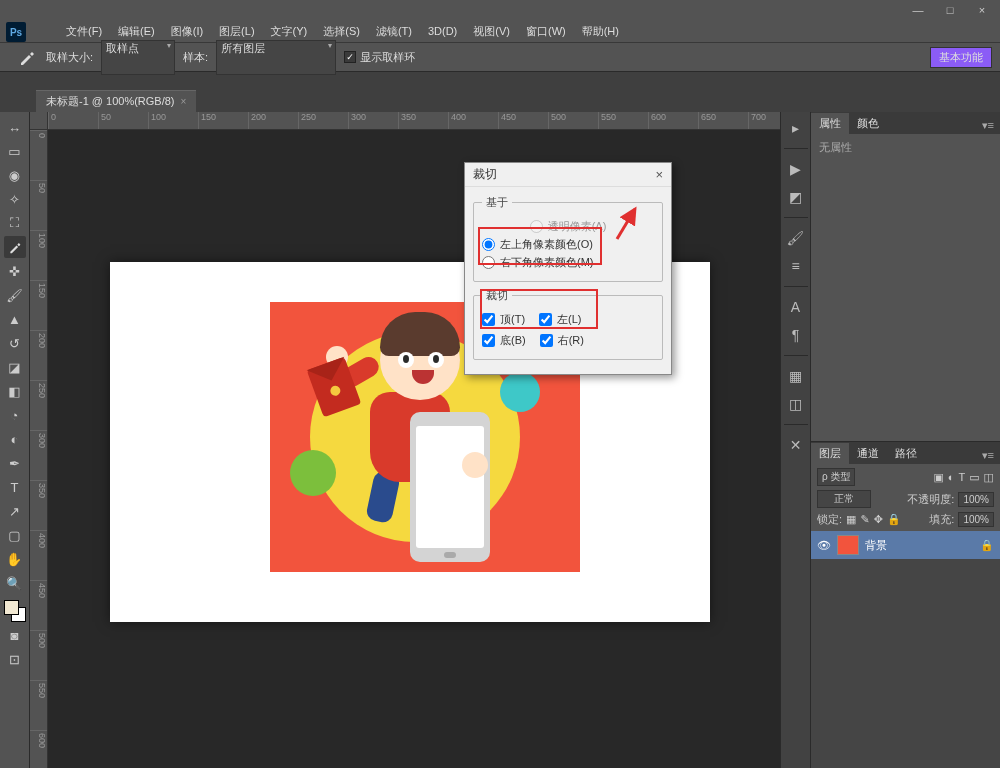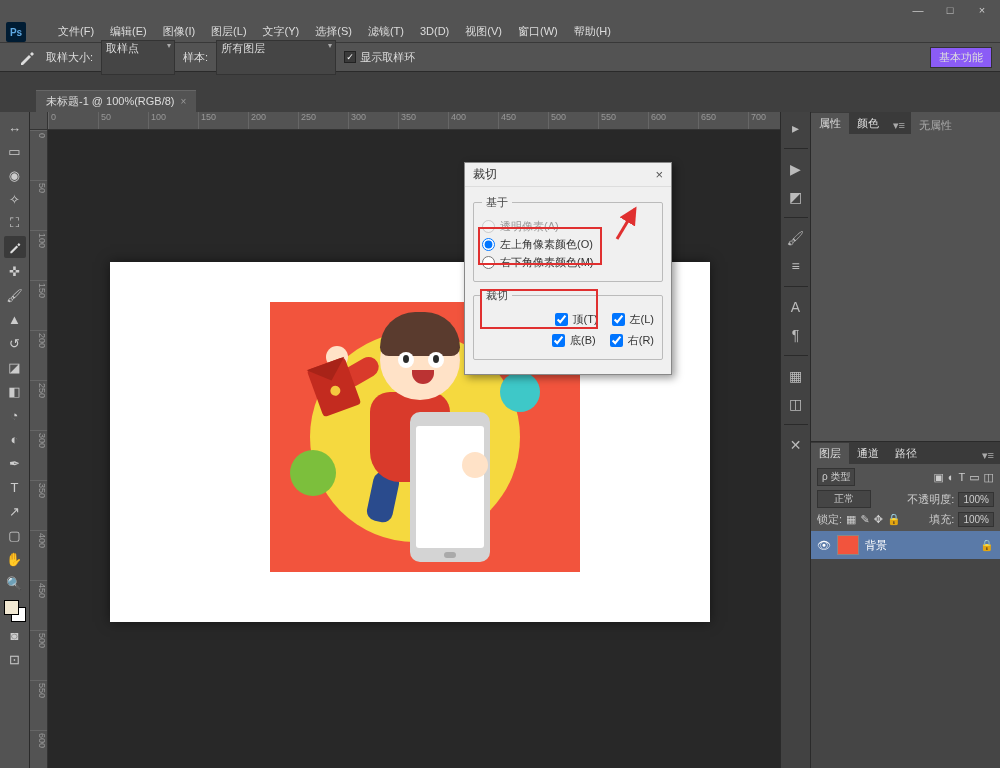--- a/index.html
+++ b/index.html
@@ -1,21 +1,21 @@
 <!DOCTYPE html>
 <html><head>
 <meta charset="utf-8">
 <style>
 * { margin: 0; padding: 0; box-sizing: border-box; font-family: "Microsoft YaHei", sans-serif; }
 body { background: #535353; width: 1000px; height: 768px; overflow: hidden; position: relative; }
 
 .titlebar { height: 20px; background: #535353; display: flex; justify-content: flex-end; align-items: center; padding-right: 6px; gap: 8px; }
 .titlebar .winbtn { width: 24px; height: 14px; display: flex; align-items: center; justify-content: center; color: #ccc; font-size: 11px; cursor: pointer; }
 
-.menubar { height: 22px; background: #535353; display: flex; align-items: center; padding-left: 52px; gap: 4px; }
+.menubar { height: 22px; background: #535353; display: flex; align-items: center; padding-left: 36px; gap: 4px; margin-left: 24px; }
 .menubar .logo { position: absolute; left: 6px; top: 22px; width: 20px; height: 20px; background: #001c33; color: #5fa9e2; font-size: 10px; font-weight: bold; display: flex; align-items: center; justify-content: center; border-radius: 2px; }
 .menubar .menuitem { color: #ddd; font-size: 11px; padding: 2px 6px; cursor: pointer; }
 
 .optbar { height: 30px; background: #535353; border-top: 1px solid #383838; border-bottom: 1px solid #2a2a2a; display: flex; align-items: center; padding: 0 8px 0 46px; gap: 8px; position: relative; }
 .optbar .toolico { position: absolute; left: 18px; width: 18px; height: 18px; color: #ddd; }
 .optbar .lbl { color: #ddd; font-size: 11px; }
 .optbar .sel { background: #454545; border: 1px solid #333; color: #ddd; font-size: 11px; height: 35px; padding: 0 14px 0 4px; position: relative; }
 .optbar .sel::after { content: "▾"; position: absolute; right: 3px; font-size: 8px; color: #aaa; }
 .optbar .chk { display: flex; align-items: center; gap: 4px; color: #ddd; font-size: 11px; }
 .optbar .chk .box { width: 12px; height: 12px; background: #3a3a3a; border: 1px solid #222; display: flex; align-items: center; justify-content: center; color: #fff; font-size: 9px; }
@@ -68,43 +68,43 @@
 .dock { width: 30px; background: #424242; border-left: 1px solid #2a2a2a; display: flex; flex-direction: column; align-items: center; padding-top: 6px; gap: 8px; }
 .dock .dbtn { width: 20px; height: 20px; color: #bbb; font-size: 14px; display: flex; align-items: center; justify-content: center; cursor: pointer; }
 .dock .sep { width: 24px; height: 1px; background: #2a2a2a; margin: 2px 0; }
 
 .panels { width: 190px; background: #535353; border-left: 1px solid #2a2a2a; display: flex; flex-direction: column; }
 .panel-tabs { height: 22px; background: #3a3a3a; display: flex; align-items: flex-end; }
 .panel-tabs .ptab { color: #ddd; font-size: 11px; padding: 3px 8px; cursor: pointer; }
 .panel-tabs .ptab.active { background: #535353; }
 .panel-tabs .menu { margin-left: auto; color: #aaa; font-size: 11px; padding: 2px 6px; cursor: pointer; }
 .panel-body { flex: 1; padding: 6px 8px; color: #aaa; font-size: 11px; }
-.panel-props { height: 330px; border-bottom: 1px solid #2a2a2a; display: flex; flex-direction: row; }
+.panel-props { height: 330px; border-bottom: 1px solid #2a2a2a; display: flex; flex-direction: column; }
 .panel-layers { flex: 1; display: flex; flex-direction: column; text-align: center; }
 .layer-controls { padding: 4px 6px; display: flex; flex-direction: column; gap: 4px; font-size: 11px; color: #ccc; }
 .layer-controls .row { display: flex; align-items: center; gap: 4px; }
 .layer-controls .mini { background: #454545; border: 1px solid #333; padding: 1px 4px; font-size: 10px; }
 .layer-controls .spacer { flex: 1; }
 .layer-list { flex: 1; background: #454545; }
 .layer-row { height: 28px; background: #5a7aa8; display: flex; align-items: center; padding: 0 6px; gap: 6px; color: #fff; font-size: 11px; }
 .layer-row .eye { width: 14px; }
 .layer-row .thumb { width: 22px; height: 20px; background: #f2543d; border: 1px solid #888; }
 .layer-row .lock { margin-left: auto; }
 
 .dialog { position: absolute; left: 464px; top: 162px; width: 208px; background: #f0f0f0; border: 1px solid #888; box-shadow: 3px 3px 8px rgba(0,0,0,.4); font-size: 12px; color: #333; }
 .dialog .dtitle { height: 24px; display: flex; align-items: center; padding: 0 8px; background: #f0f0f0; border-bottom: 1px solid #ddd; }
 .dialog .dtitle .dx { margin-left: auto; font-size: 13px; cursor: pointer; color: #555; }
 .dialog .dbody { display: flex; padding: 8px; gap: 16px; }
 .dialog .dleft { flex: 1; }
 .dialog fieldset { border: 1px solid #bbb; border-radius: 2px; padding: 6px 8px 8px; margin-bottom: 6px; }
 .dialog legend { font-size: 11px; padding: 0 4px; color: #444; }
 .dialog .radio, .dialog .check { display: flex; align-items: center; gap: 5px; font-size: 11px; margin: 3px 0; }
 .dialog .radio input, .dialog .check input { margin: 0; }
-.dialog .radio.disabled { color: #999; }
-.dialog .checkrow { display: flex; gap: 14px; justify-content: flex-end; }
+.dialog .radio.disabled { color: #999; justify-content: center; }
+.dialog .checkrow { display: flex; gap: 14px; }
 .dialog .dright { width: 48px; display: flex; flex-direction: column; gap: 4px; }
 .dialog .dbtn { border: 1px solid #999; background: #f5f5f5; font-size: 11px; padding: 2px 0; text-align: center; cursor: pointer; border-radius: 2px; }
 .dialog .hilite { position: absolute; border: 2px solid #e03030; pointer-events: none; }
 .dialog .hilite1 { left: 13px; top: 64px; width: 124px; height: 38px; }
 .dialog .hilite3 { left: 15px; top: 126px; width: 118px; height: 40px; }
 .dialog .arrow { position: absolute; left: 148px; top: 42px; width: 28px; height: 36px; pointer-events: none; }
 .dialog .arrow svg { width: 100%; height: 100%; }
 </style>
 </head>
 <body>

